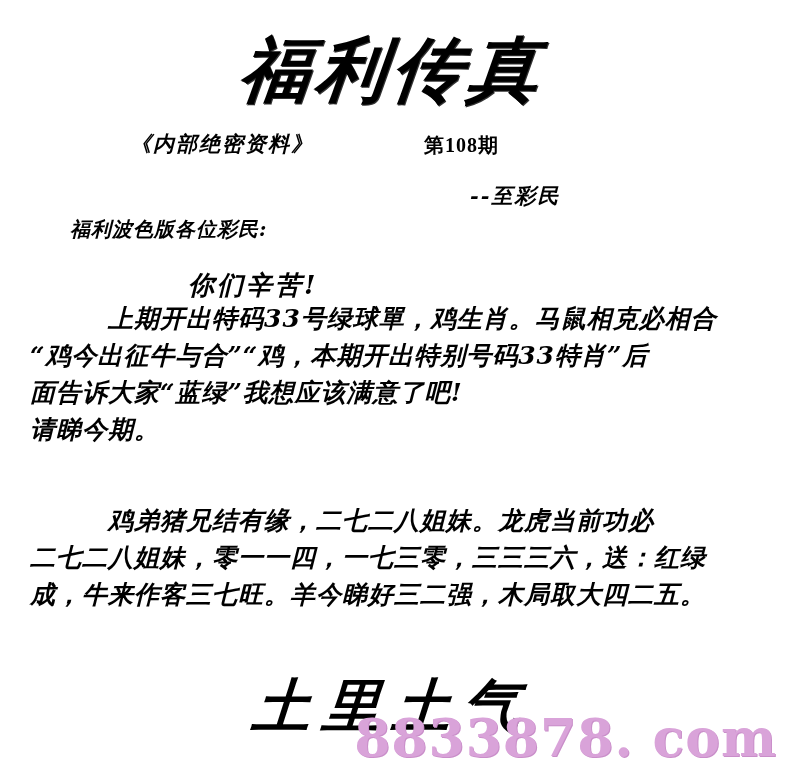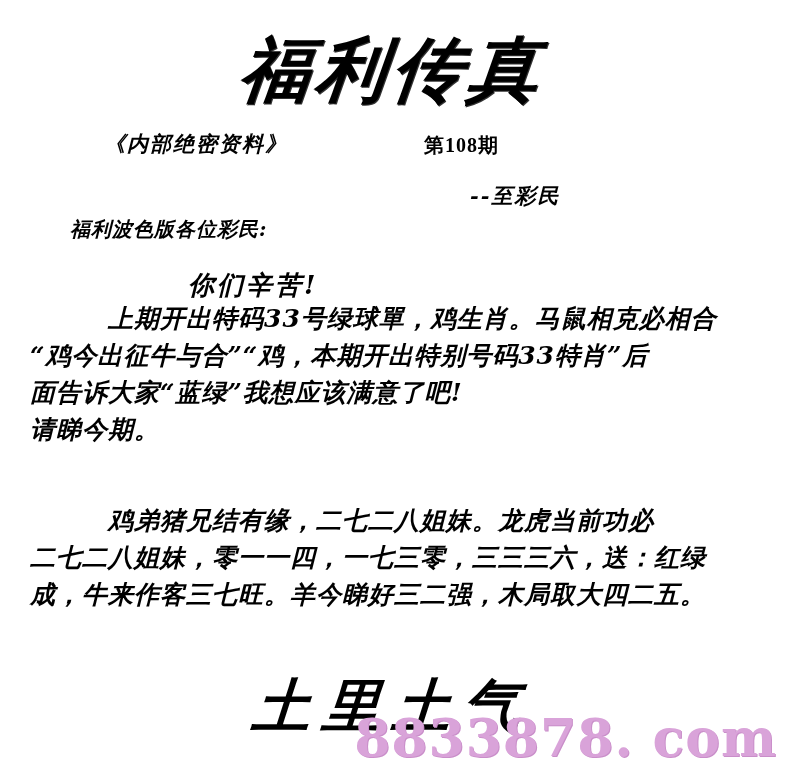--- a/index.html
+++ b/index.html
@@ -43,21 +43,21 @@
   
   .subrow {
     position: absolute;
     top: 130px;
     left: 0;
     width: 785px;
     height: 32px;
   }
   .sub-left {
     position: absolute;
-    left: 104px;
+    left: 130px;
     top: 0;
     font-family: Liberation Sans, sans-serif;
     font-size: 21px;
     font-style: italic;
     font-weight: bold;
     letter-spacing: 2px;
     color: #000;
   }
   .sub-right {
     position: absolute;

